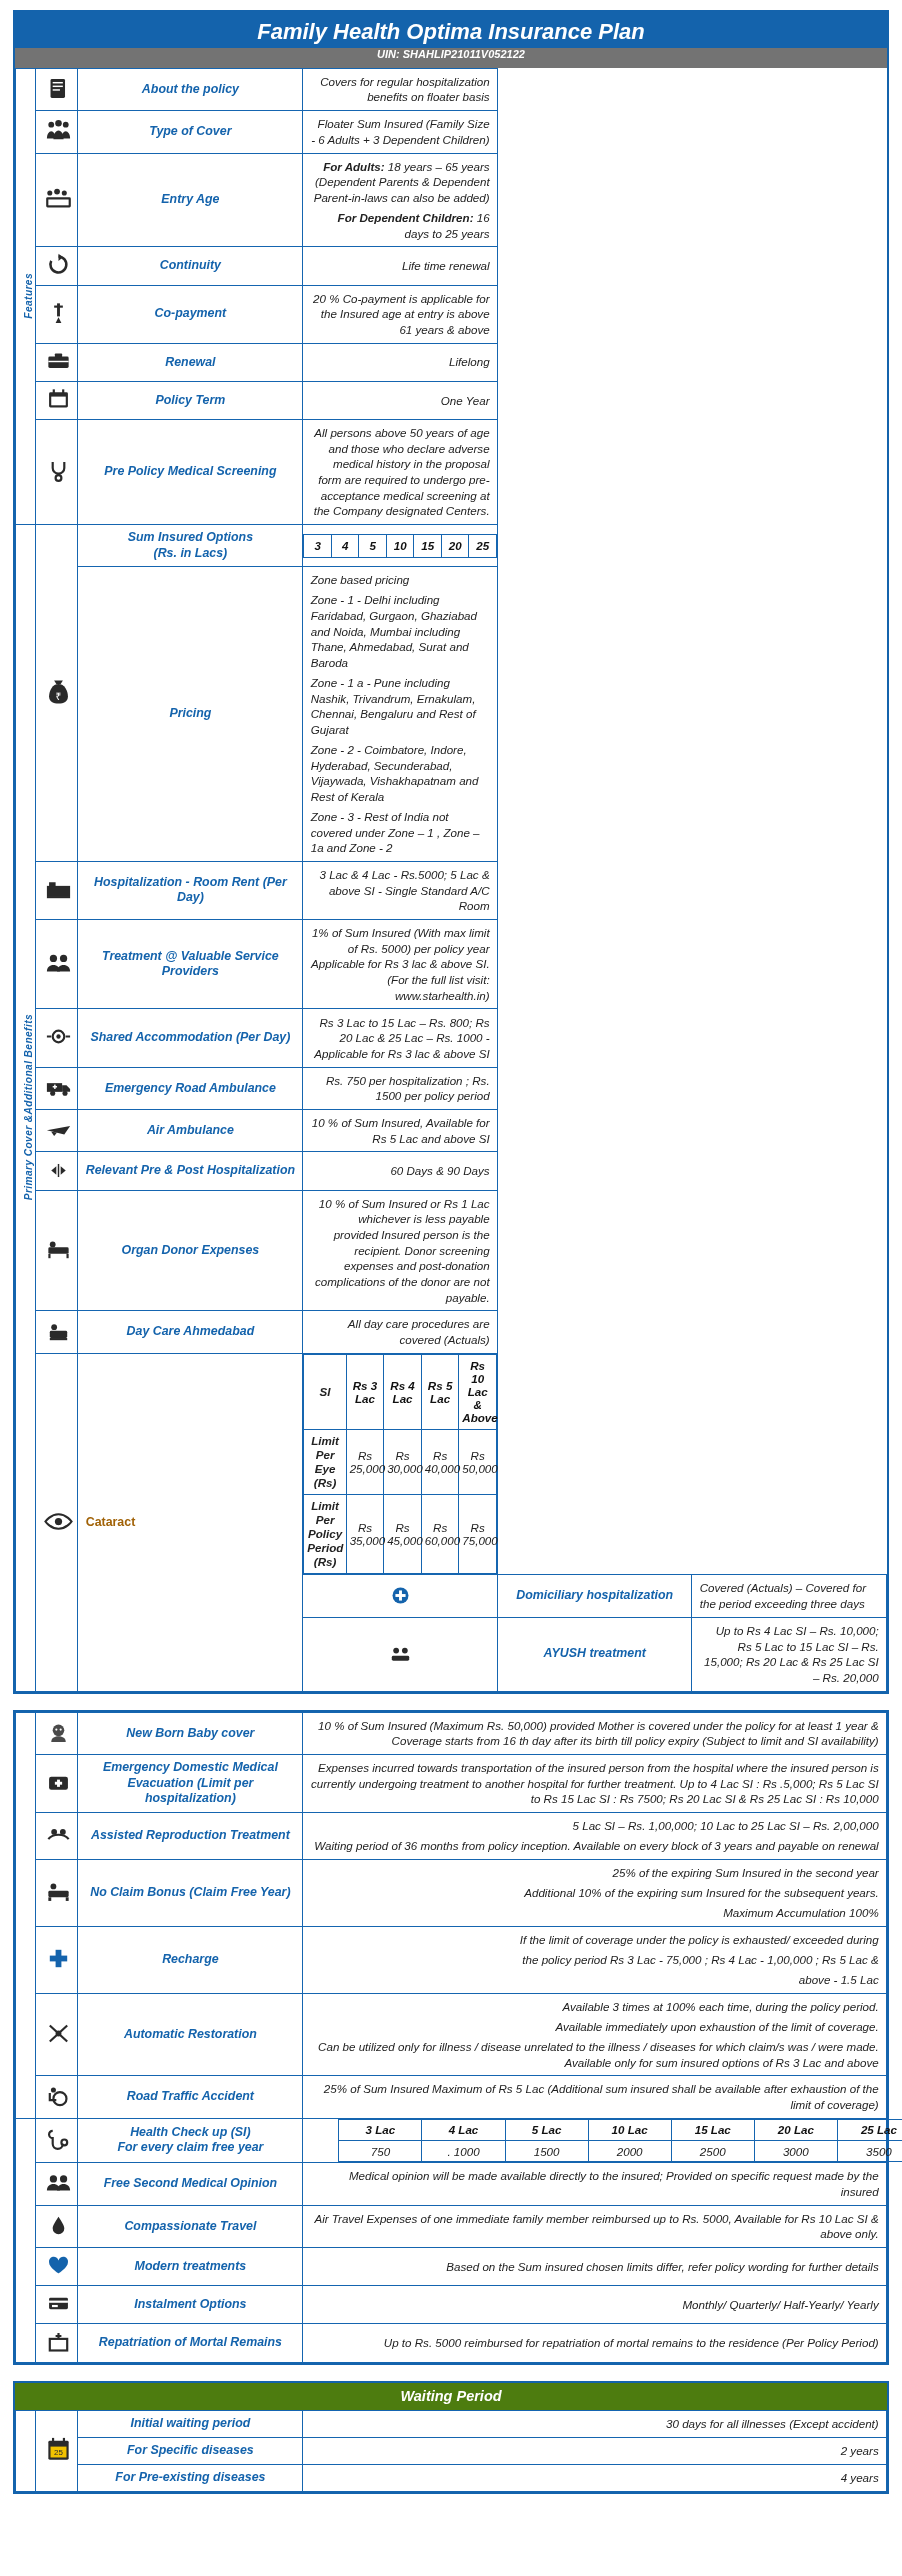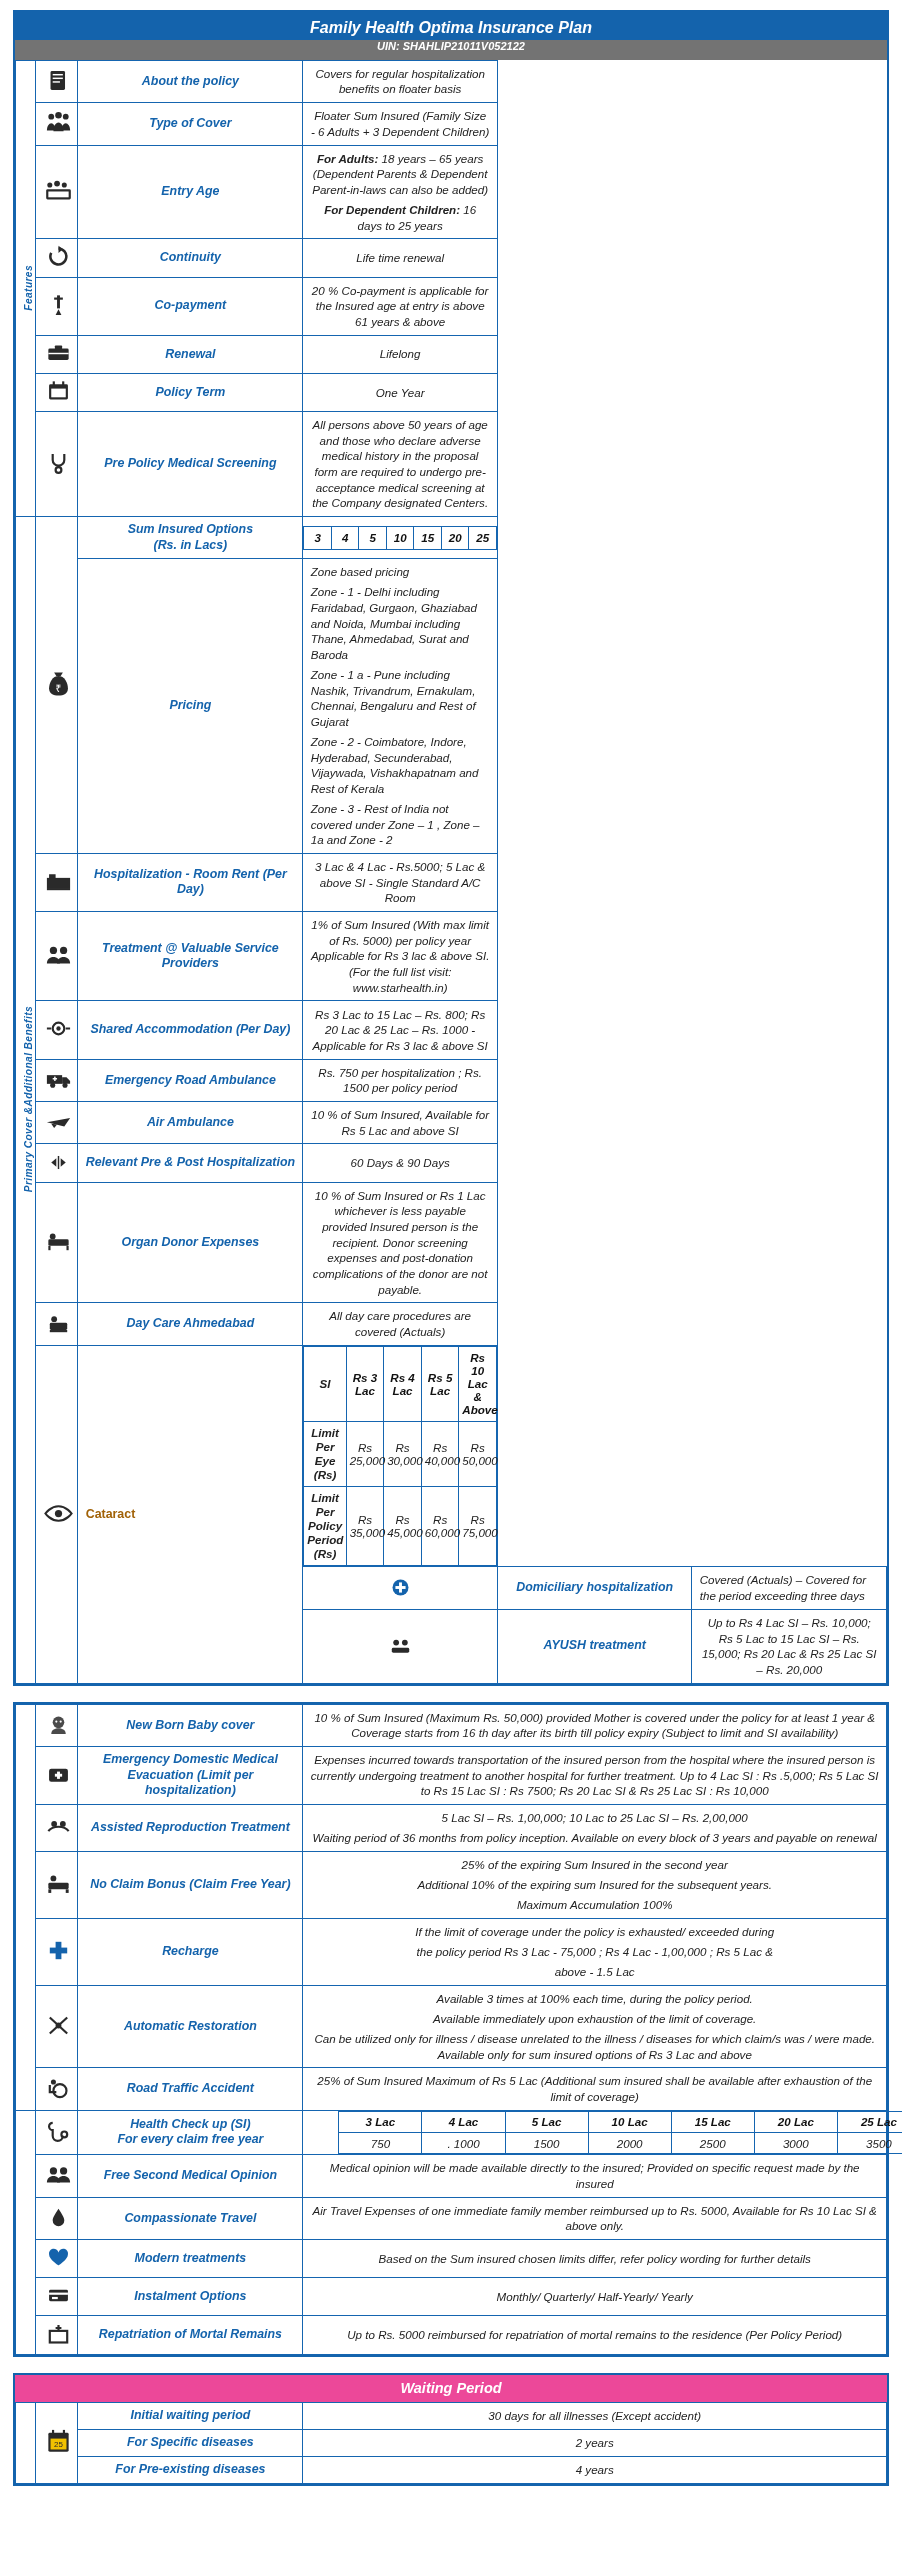--- a/index.html
+++ b/index.html
@@ -28,21 +28,21 @@
     font-style: italic;
     font-size: 12.4px;
     text-align: center;
     line-height: 1.25;
   }
   .value-cell {
     color: #222222;
     font-style: italic;
     font-size: 11.6px;
     line-height: 1.35;
-    text-align: center;
+    text-align: right;
   }
   .value-cell b { font-style: italic; }
   .icon-cell {
     width: 45px;
     text-align: center;
     padding: 2.9px;
     background: #ffffff;
   }
   .side-cell {
     width: 19px;
@@ -66,21 +66,21 @@
   .block {
     border: 2.2px solid #1463ac;
     background: #ffffff;
     margin-bottom: 16px;
   }
   .title-bar {
     background: #1463ac;
     color: #ffffff;
     text-align: center;
     padding: 7.3px 4.4px 2.9px 4.4px;
-    font-size: 16px;
+    font-size: 22px;
     font-weight: bold;
     font-style: italic;
   }
   .uin-bar {
     background: #737373;
     color: #ffffff;
     text-align: center;
     padding: 0 4.4px 7.3px 4.4px;
     font-size: 11px;
     font-weight: bold;
@@ -122,21 +122,21 @@
   
   .hc-table { width:100%; border-collapse:collapse; table-layout:fixed;margin-left:35px; }
   .hc-table td {
     border:0.7px solid #1565b0; text-align:center; font-style:italic;
     font-size:11.6px; color:#222; padding:3.6px 1.5px;
   }
   .hc-table td.hdr { font-weight:bold; color:#111; }
 
   
   .wait-title {
-    background:#ec4899; color:#fff; text-align:center;
+    background:#4d7c0f; color:#fff; text-align:center;
     font-size:14.5px; font-weight:bold; font-style:italic; padding:5.8px;
   }
 
   .footnote {
     text-align:center; color:#333; font-size:8.4px; font-style:italic;
     padding: 10.2px 7.3px 4.4px 7.3px;
   }
   .p-tight { margin: 0 0 4.4px 0; }
   .p-tight:last-child { margin-bottom: 0; }
 </style>

